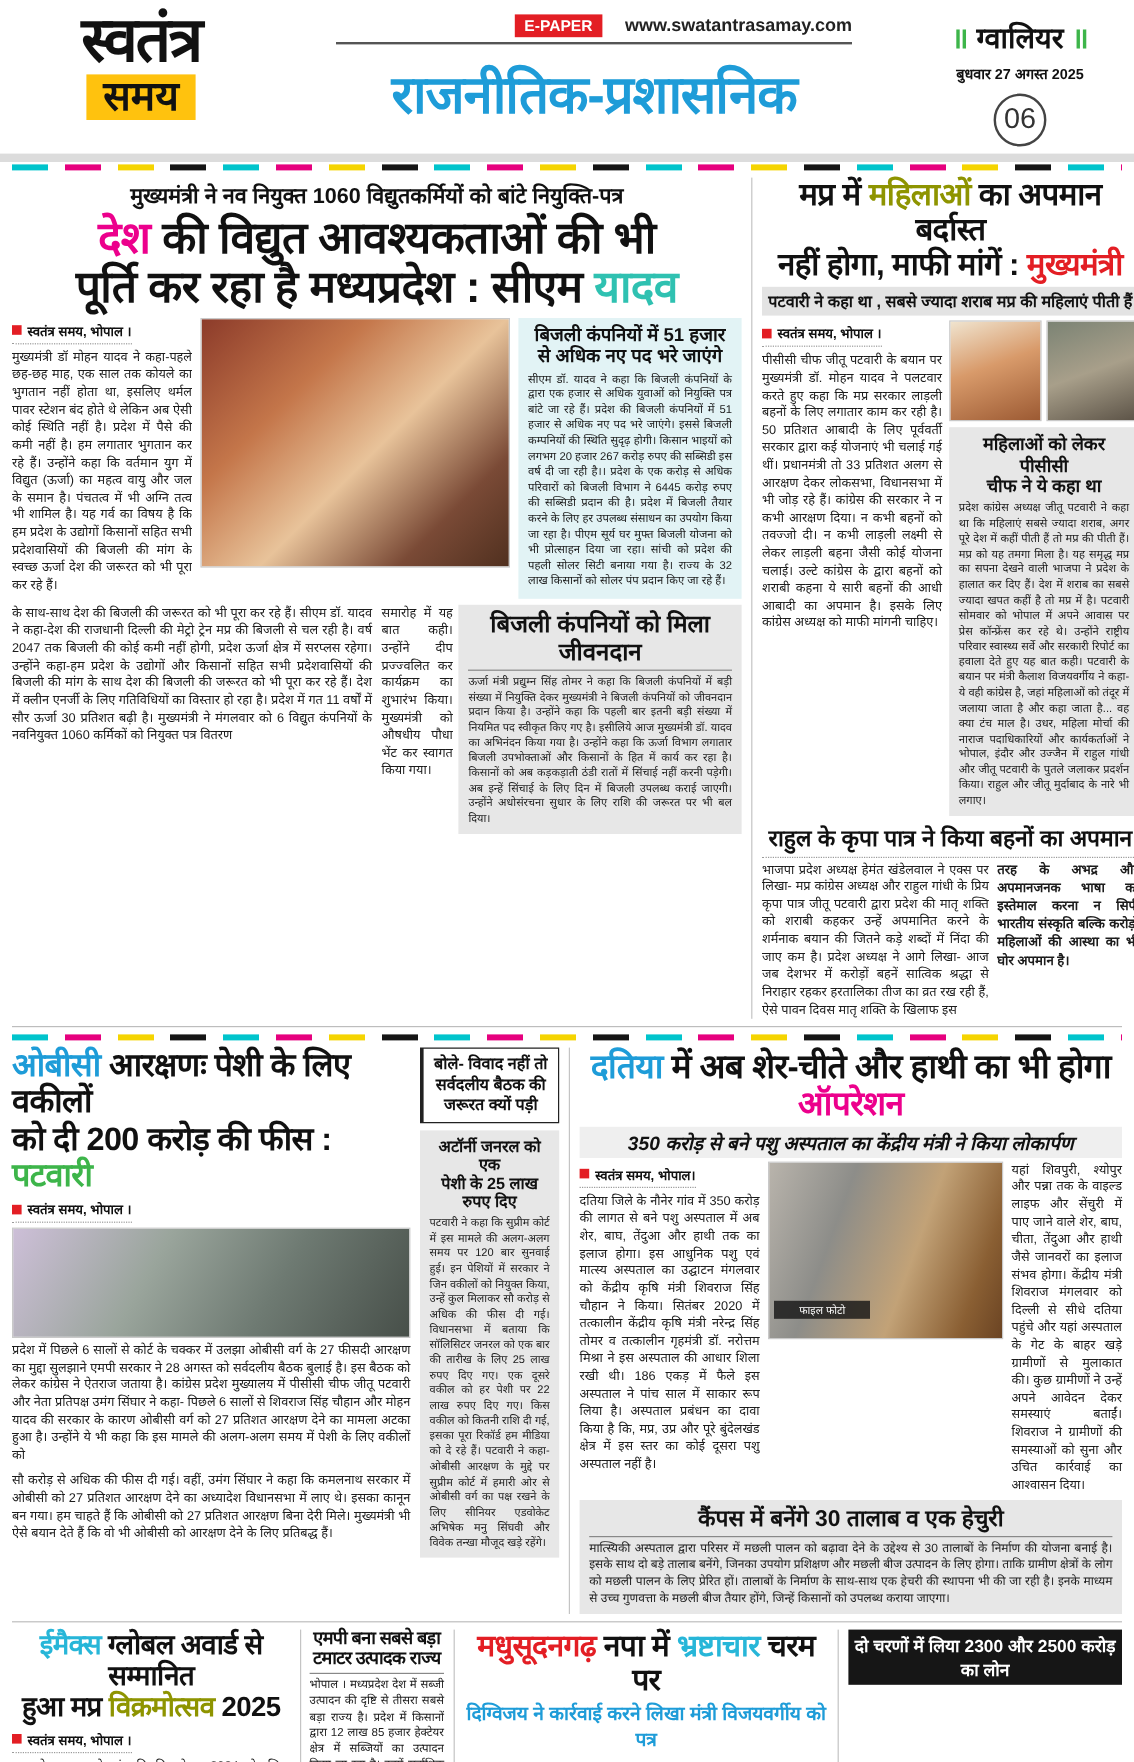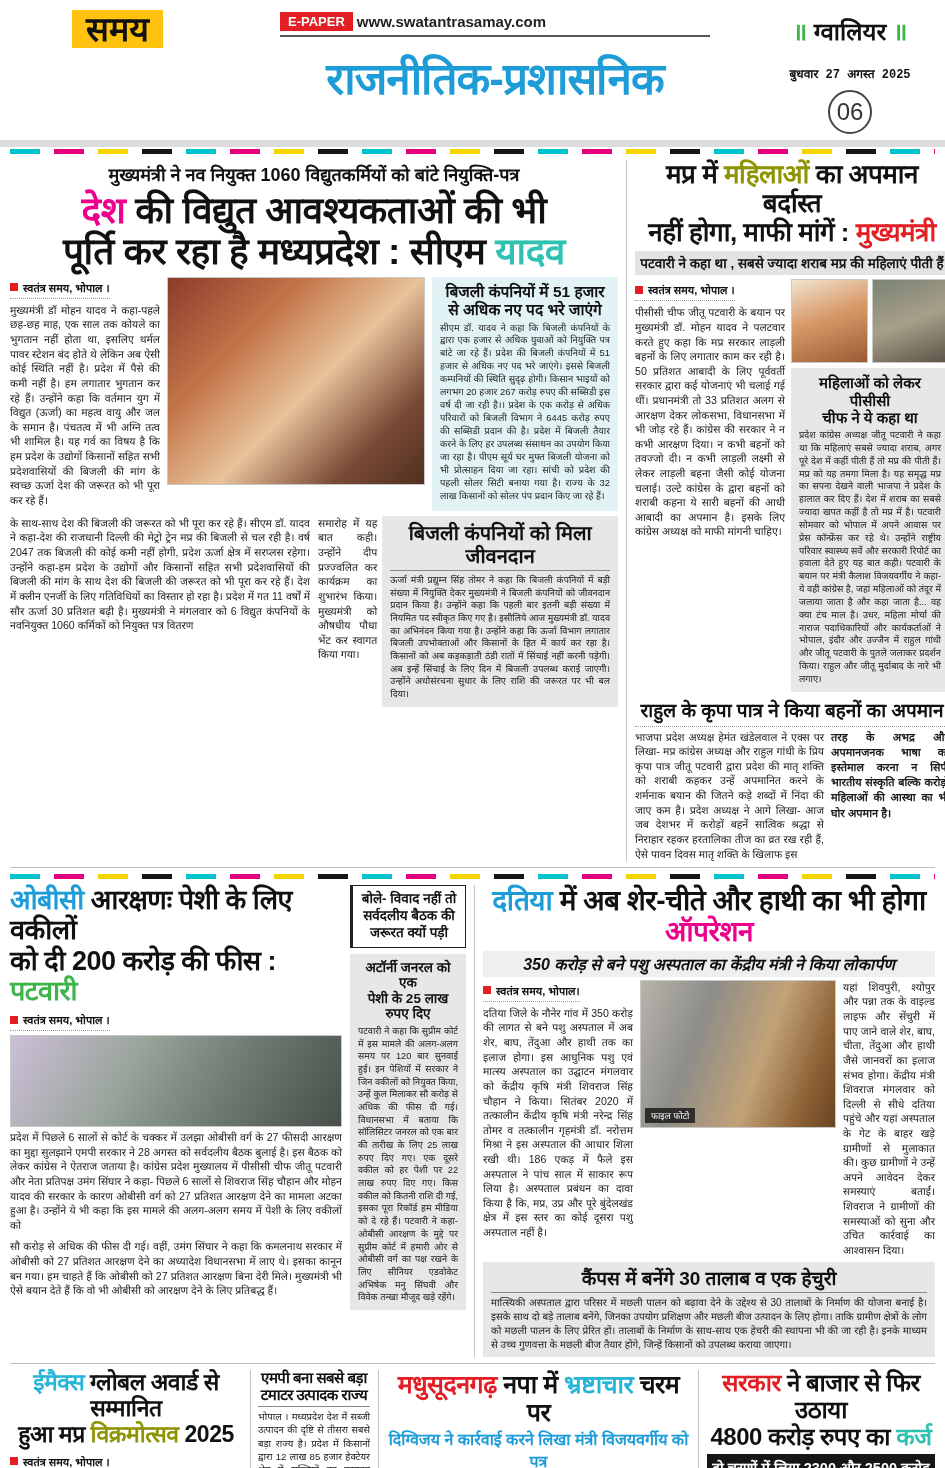--- a/index.html
+++ b/index.html
@@ -5,44 +5,44 @@
   * { margin:0; padding:0; box-sizing:border-box; }
   body { background:#f2f2f2; font-family:"Liberation Sans","DejaVu Sans",sans-serif; color:#111; }
   .page { width:945px; margin:0 auto; background:#fff; padding:6px 10px 4px 10px; }
 
   
   .masthead { display:flex; align-items:stretch; justify-content:space-between; padding:2px 0 4px 0; }
   .logo { width:215px; text-align:center; line-height:1; }
   .logo-top { font-size:52px; font-weight:bold; color:#111; letter-spacing:-2px; }
   .logo-bottom { display:inline-block; background:#ffc20e; color:#111; font-size:34px; font-weight:bold; padding:2px 14px; margin-top:2px; }
   .mast-center { flex:1; text-align:center; padding-top:4px; }
-  .epaper-line { display:flex; align-items:center; justify-content:flex-start; gap:4px; width:430px; margin:0 auto; border-bottom:2px solid #555; padding-bottom:4px; }
+  .epaper-line { display:flex; align-items:center; justify-content:flex-end; gap:19px; width:430px; margin:0 auto; border-bottom:2px solid #555; padding-bottom:4px; }
   .epaper-badge { background:#e31e24; color:#fff; font-weight:bold; font-size:13px; padding:2px 8px; }
   .site-url { font-weight:bold; font-size:15px; color:#222; }
   .section-title { color:#1e9cd8; font-size:44px; font-weight:bold; margin-top:10px; letter-spacing:-1px; }
   .mast-right { width:170px; text-align:center; padding-top:6px; }
   .edition { font-size:24px; font-weight:bold; }
   .edition .bars { color:#3db54a; font-weight:bold; }
-  .mast-date { font-size:12px; font-weight:bold; margin-top:18px;font-family:Liberation Mono, monospace; }
+  .mast-date { font-size:12px; font-weight:bold; margin-top:6px; }
   .page-circle { width:44px; height:44px; border:2px solid #444; border-radius:50%; margin:8px auto 0 auto; font-size:24px; font-weight:normal; line-height:40px; color:#333; background:#fff; }
 
   .gray-bar { height:7px; background:#dcdcdc; margin:2px -10px 0 -10px; }
   .color-dashes { height:5px; margin:2px 0 6px 0;
     background:repeating-linear-gradient(90deg,#00c4cc 0 30px,transparent 30px 44px,#e6007e 44px 74px,transparent 74px 88px,#f5d400 88px 118px,transparent 118px 132px,#151515 132px 162px,transparent 162px 176px); }
 
   .hr { border-top:1px solid #bdbdbd; margin:6px 0; }
 
   
   .kicker { font-size:18px; font-weight:bold; text-align:center; padding:2px 0; }
   .headline { font-weight:bold; line-height:1.12; letter-spacing:-0.5px; }
   .byline { display:flex; align-items:center; gap:5px; font-size:11px; font-weight:bold; padding:3px 0; border-bottom:1px dotted #9a9a9a; margin-bottom:4px; width:fit-content; }
   .bullet { width:8px; height:8px; background:#e31e24; display:inline-block; }
   .body { font-size:10.6px; line-height:1.38; text-align:justify; color:#1c1c1c; }
   .photo { border:1px solid #c9c9c9; position:relative; overflow:hidden; }
-  .overlay-caption { position:absolute; left:4px; bottom:4px; background:rgba(20,20,20,.8); color:#fff; font-size:9px; padding:1px 6px; }
+  .overlay-caption { position:absolute; left:4px; bottom:16px; background:rgba(20,20,20,.8); color:#fff; font-size:9px; padding:1px 21px; }
   .graybox { background:#e7e7e7; padding:6px 8px; }
   .cyanbox { background:#e2f3f5; padding:6px 8px; }
   .boxtitle { font-weight:bold; text-align:center; line-height:1.15; }
 
   .c-pink { color:#ec008c; } .c-teal { color:#2fc1b1; } .c-blue { color:#1e9cd8; }
   .c-olive { color:#8e9400; } .c-red { color:#e31e24; } .c-green { color:#3db54a; }
   .c-cyan { color:#27b6d8; }
 
   
   .rowA { display:flex; gap:8px; }
@@ -111,20 +111,21 @@
   .loan .headline { font-size:24px; text-align:center; margin-bottom:3px; }
   .loan-subhead { background:#161616; color:#fff; font-size:14.5px; font-weight:bold; text-align:center; padding:3px 0; margin-bottom:3px; }
 </style>
 </head>
 <body>
 
 <div class="page">
 
   <div class="masthead">
     <div class="logo">
+      <div class="logo-top">स्वतंत्र</div>
       <div class="logo-bottom">समय</div>
     </div>
     <div class="mast-center">
       <div class="epaper-line">
         <span class="epaper-badge">E-PAPER</span>
         <span class="site-url">www.swatantrasamay.com</span>
       </div>
       <div class="section-title">राजनीतिक-प्रशासनिक</div>
     </div>
     <div class="mast-right">
@@ -302,22 +303,18 @@
       </div>
       <div class="mnagar-subhead">दिग्विजय ने कार्रवाई करने लिखा मंत्री विजयवर्गीय को पत्र</div>
       <div class="byline">
 
         <span>स्वतंत्र समय, भोपाल ।</span>
       </div>
 
     </div>
 
     <div class="loan">
-      <div class="headline">
-        <span class="c-red">सरकार</span><span> ने बाजार से फिर उठाया</span><br>
-        <span>4800 करोड़ रुपए का </span><span class="c-teal">कर्ज</span>
-      </div>
       <div class="loan-subhead">दो चरणों में लिया 2300 और 2500 करोड़ का लोन</div>
 
     </div>
   </div>
 
 </div>
 
 </body></html>

